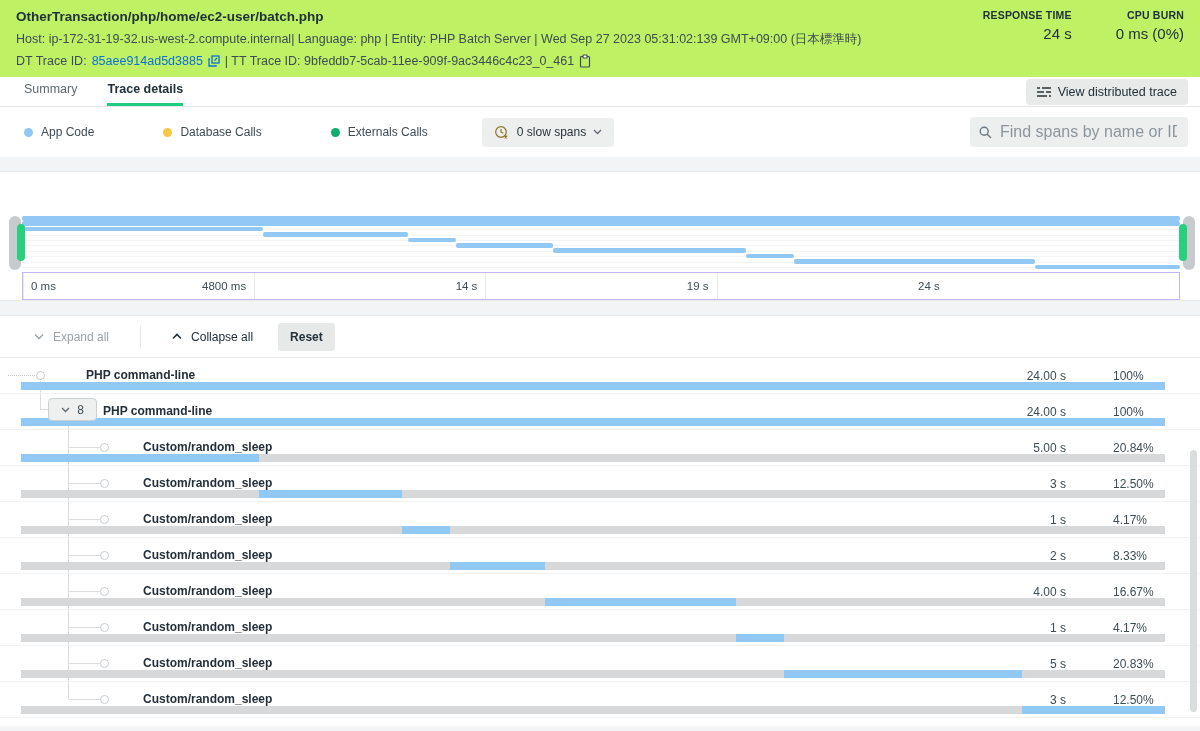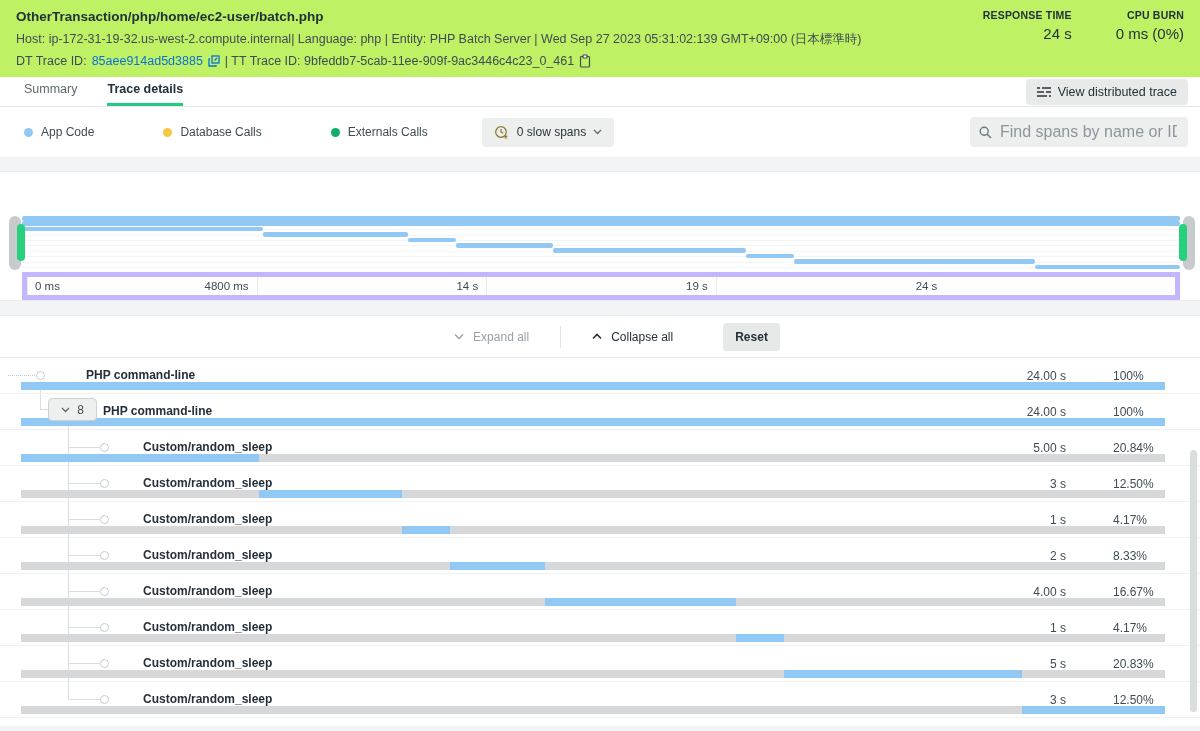--- a/index.html
+++ b/index.html
@@ -43,35 +43,35 @@
   .chart-card { background:#fff; border-top:1px solid #e9eaea; border-bottom:1px solid #e9eaea; }
   .chart-top { height:42px; }
   .mini { position:relative; margin:0 20px 0 22px; height:58px; }
   .mini-grid { position:absolute; inset:0;
     background:repeating-linear-gradient(to bottom,#ffffff 0px,#ffffff 4.4px,#f2f4f5 4.4px,#f2f4f5 5.4px); }
   .mini-bar { position:absolute; height:4.5px; background:var(--bar,#91c8f4); border-radius:2px; }
   .mini-thumb { position:absolute; width:12px; height:54px; top:2px; background:#c7cbcd; border-radius:7px; cursor:pointer; }
   .mini-thumb.left { left:-13px; } .mini-thumb.right { right:-15px; }
   .mini-handle { position:absolute; width:8px; height:37px; top:10px; background:var(--handle,#27d07d); border-radius:4px; cursor:ew-resize; }
   .mini-handle.left { left:-5px; } .mini-handle.right { right:-7px; }
-  .axis { display:flex; margin:0 20px 0 22px; height:28px; border:5px solid #c4b5fd; position:relative;
+  .axis { display:flex; margin:0 20px 0 22px; height:28px; border:1px solid #c4b5fd; position:relative;
           font-size:11.5px; color:#3e4c54; }
   .axis-cell { width:20%; display:flex; align-items:center; justify-content:flex-end; padding-right:8px; border-left:1px solid #e9ebeb; }
   .axis-cell:first-child { border-left:none; }
   .axis-zero { position:absolute; left:8px; top:50%; transform:translateY(-50%); }
   
   .table-card { background:#fff; border-top:1px solid #e9eaea; padding-bottom:8px; }
-  .controls { height:42px; display:flex; align-items:center; padding-left:28px; border-bottom:1px solid #e6e8e9;justify-content:center; }
+  .controls { height:42px; display:flex; align-items:center; padding-left:28px; border-bottom:1px solid #e6e8e9; }
   .ctrl { display:flex; align-items:center; gap:9px; font-size:12px; cursor:pointer; background:none; border:none;
           font-family:"Liberation Sans", sans-serif; }
   .ctrl.expand { color:#9aa2a8; }
   .ctrl.collapse { color:#22313a; font-weight:normal; }
   .ctrl-divider { width:1px; height:22px; background:#e3e5e6; margin:0 25px; }
   .reset-btn { background:#e7e9e9; border:none; border-radius:3px; padding:7px 12px; font-size:12px; font-weight:bold;
-               color:#22313a; margin-left:44px; cursor:pointer; font-family:"Liberation Sans", sans-serif; }
+               color:#22313a; margin-left:19px; cursor:pointer; font-family:"Liberation Sans", sans-serif; }
   .rows { position:relative; }
   .row { position:relative; height:36px; border-bottom:1px solid #f0f1f2; background:#fff; }
   .row-name { position:absolute; top:10px; font-size:12px; font-weight:bold; color:#25303b; }
   .row-dur { position:absolute; right:134px; top:11px; font-size:12px; color:#3e4c54; }
   .row-pct { position:absolute; left:1113px; top:11px; font-size:12px; color:#3e4c54; }
   .bar-track { position:absolute; left:21px; right:35px; bottom:3px; height:8px; background:var(--track,#d6d8d9); z-index:2; }
   .bar-fill { position:absolute; top:0; height:100%; background:var(--bar,#91c8f4); }
   .tline { position:absolute; background:#d9dde0; z-index:1; }
   .tcircle { position:absolute; width:9px; height:9px; border:1.5px solid #c6cccf; border-radius:50%; background:#fff; z-index:1; }
   

